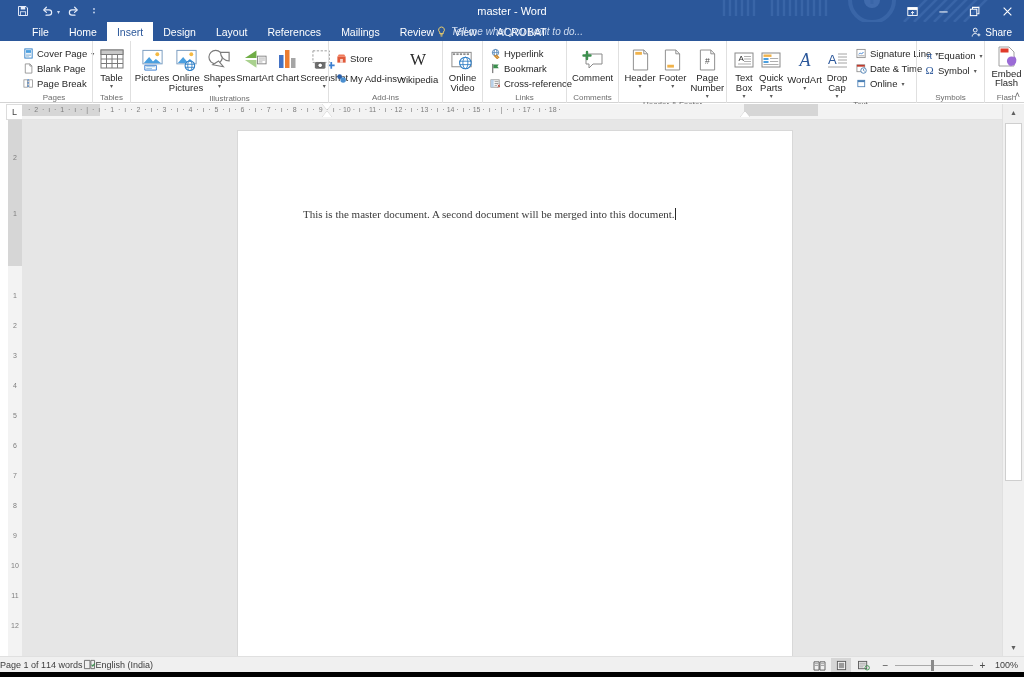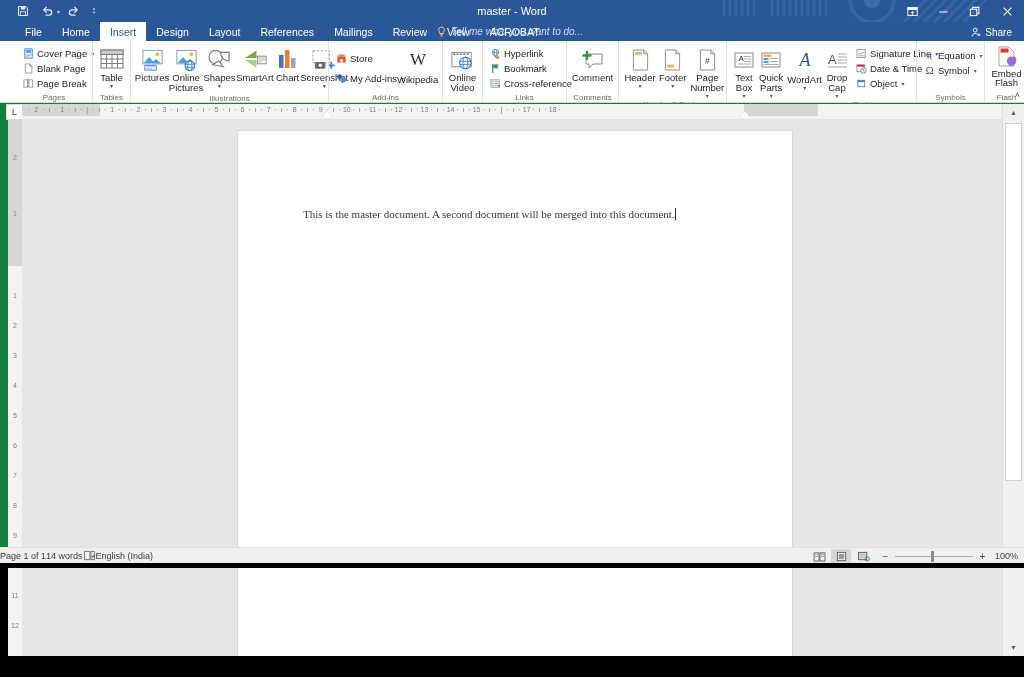--- a/index.html
+++ b/index.html
@@ -4,22 +4,22 @@
 <style>
   * { box-sizing: border-box; margin: 0; padding: 0; }
   html, body {
     width: 1024px; height: 677px;
     font-family: "Liberation Sans", sans-serif;
     overflow: hidden;
     background: #000;
   }
   #app {
     position: relative;
-    width: 1024px; height: 568px;
-    background: #15803d;
+    width: 1024px; height: 677px;
+    background: #ffffff;
   }
 
   
   .titlebar {
     position: absolute; left: 0; top: 0; width: 1024px; height: 22px;
     background: #2b579a;
     overflow: hidden;
   }
   .tb-deco {
     position: absolute; right: 0; top: -30px; width: 420px; height: 80px;
@@ -42,21 +42,21 @@
     color: #ffffff; font-size: 11px; line-height: 1;
   }
   .win-btn.close { width: 34px; }
   .ribbon-opts { width: 31px; height: 22px; display:flex; align-items:center; justify-content:center; }
 
   
   .tabrow {
     position: absolute; left: 0; top: 22px; width: 1024px; height: 19px;
     background: #2b579a;
   }
-  .tabs { position: absolute; left: 15px; top: 0; height: 19px; display: flex; justify-content: center; }
+  .tabs { position: absolute; left: 22px; top: 0; height: 19px; display: flex; justify-content: center; }
   .tab {
     height: 19px; padding: 0 10px; display: flex; align-items: center;
     color: #ffffff; font-size: 10.5px; white-space: nowrap;
   }
   .tab.active { background: #ffffff; color: #2b579a; }
   .tellme {
     position: absolute; left: 437px; top: 0; height: 19px;
     display: flex; align-items: center; gap: 5px;
     color: #cfdcf0; font-size: 10px; font-style: italic;
   }
@@ -673,21 +673,21 @@
               </span>
               <span>Date &amp; Time</span>
             </div>
             <div class="sbtn">
               <span class="gi">
                 <svg width="11" height="11" viewBox="0 0 12 12">
                     <rect x="2" y="2.5" width="7.5" height="7" fill="#ffffff" stroke="#4a7fb5" stroke-width=".9"></rect>
                     <rect x="2" y="2.5" width="7.5" height="2" fill="#4a7fb5"></rect>
                   </svg>
               </span>
-              <span>Object</span>
+              <span>Online</span>
               <span class="caret">▾</span>
             </div>
           </div>
         </div>
         <div class="group-label" style="margin-left:78px;">Text</div>
       </div>
 
       <div class="group" style="width:68px;">
         <div class="group-body">
           <div class="col-small" style="padding-top:3px;">

